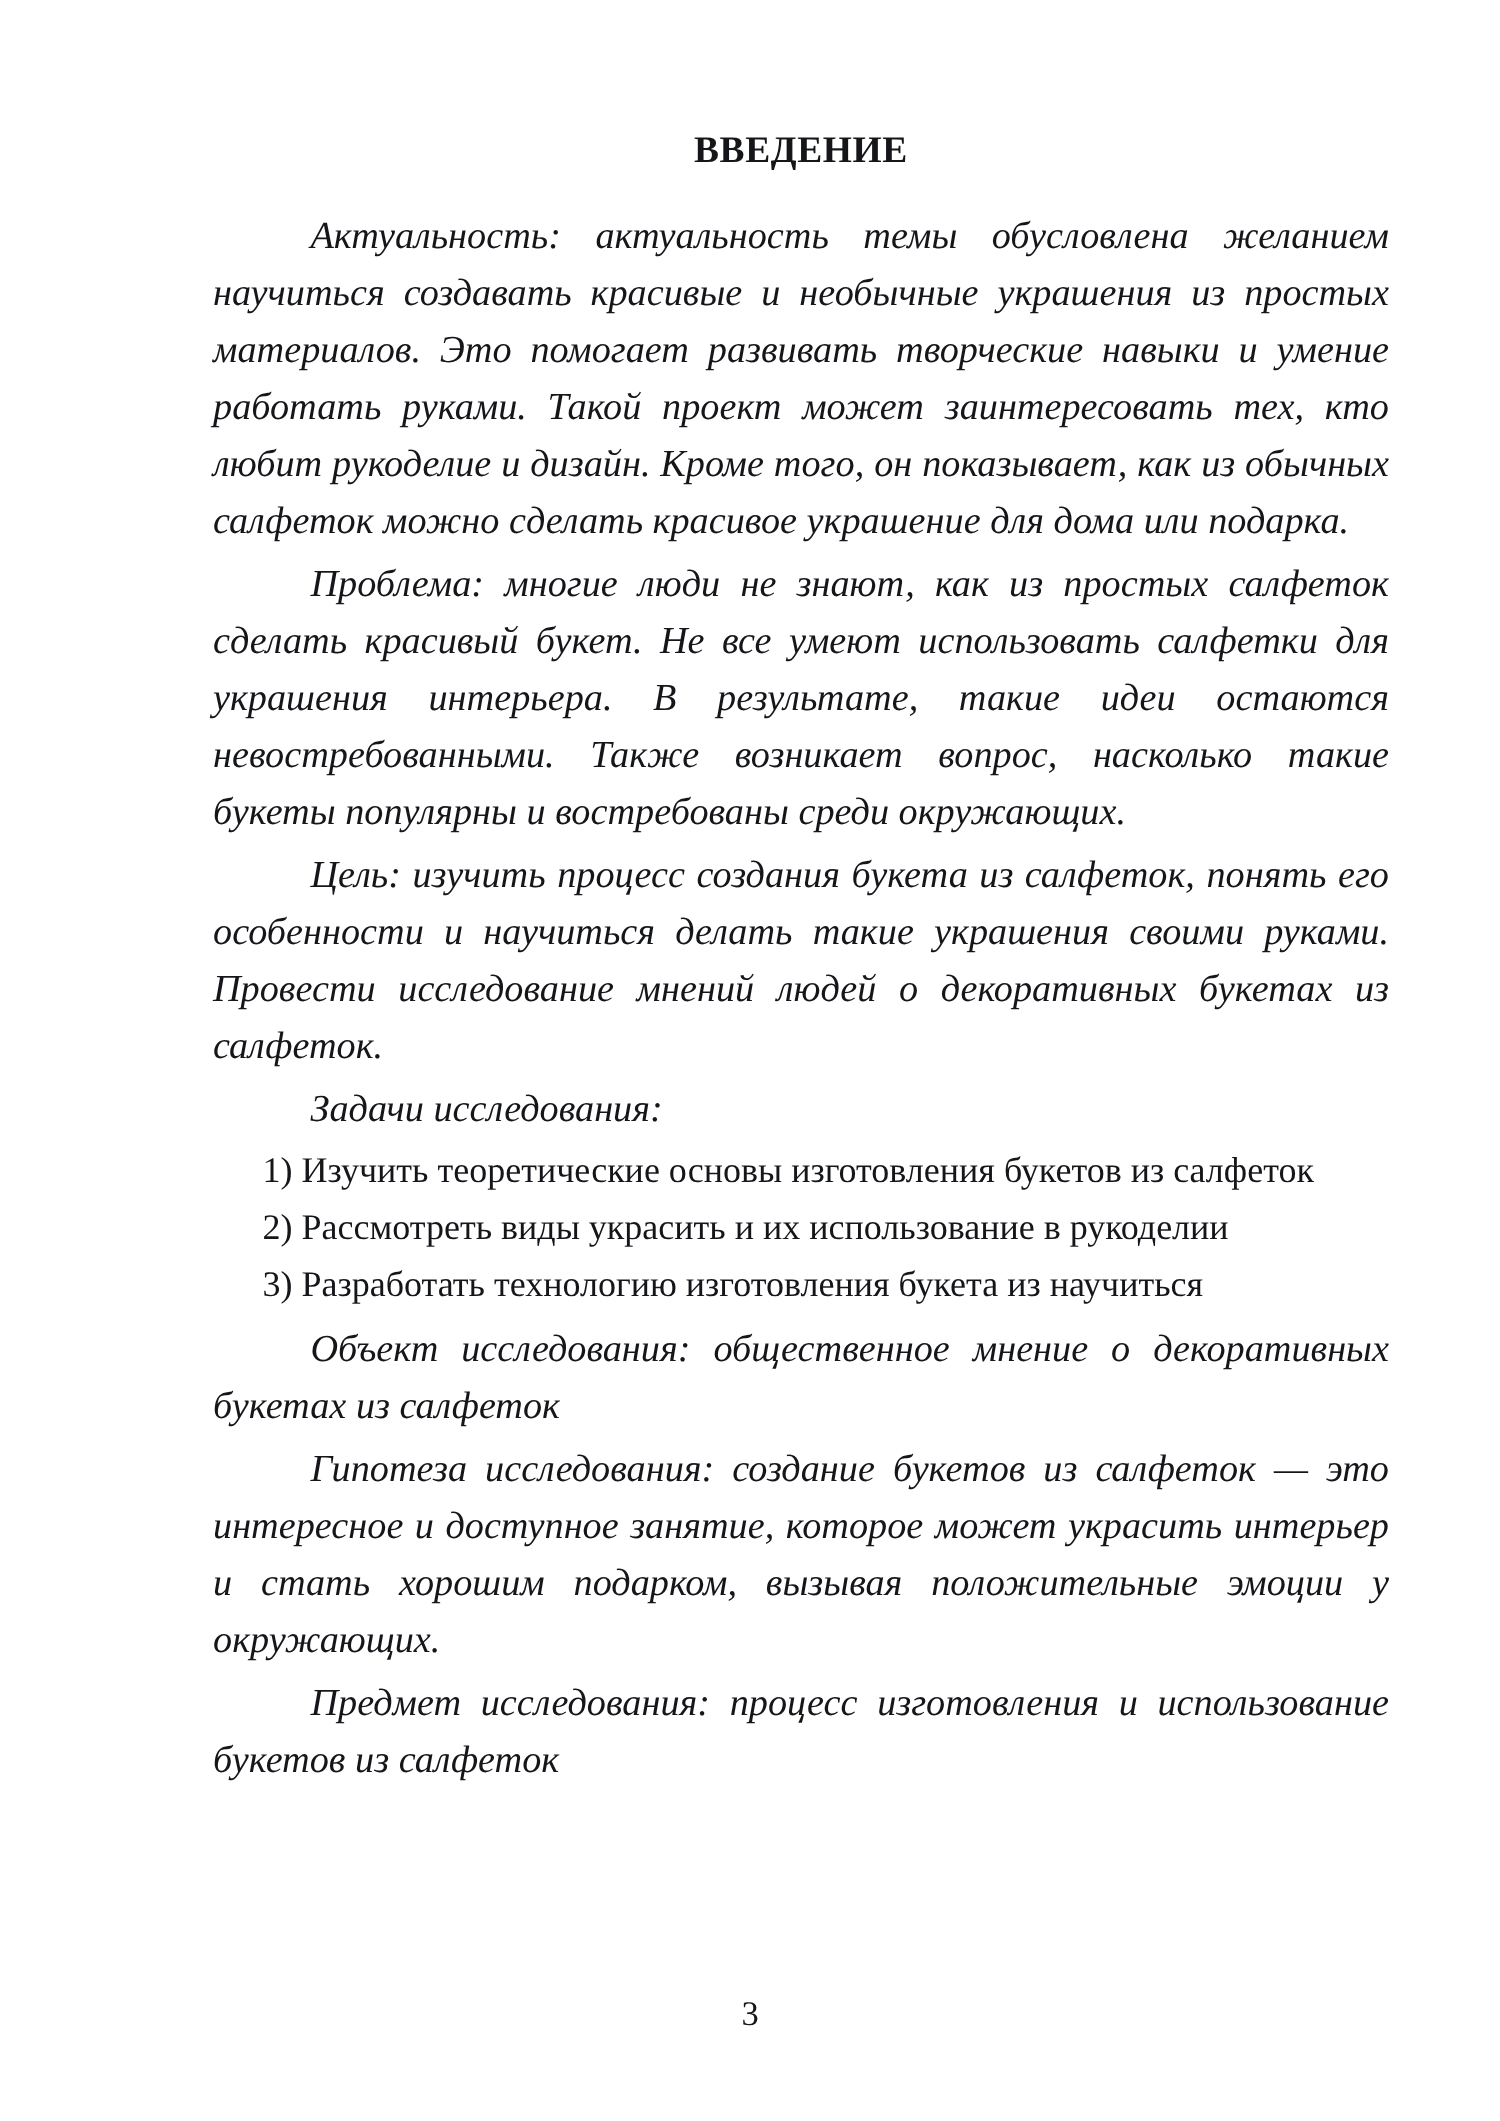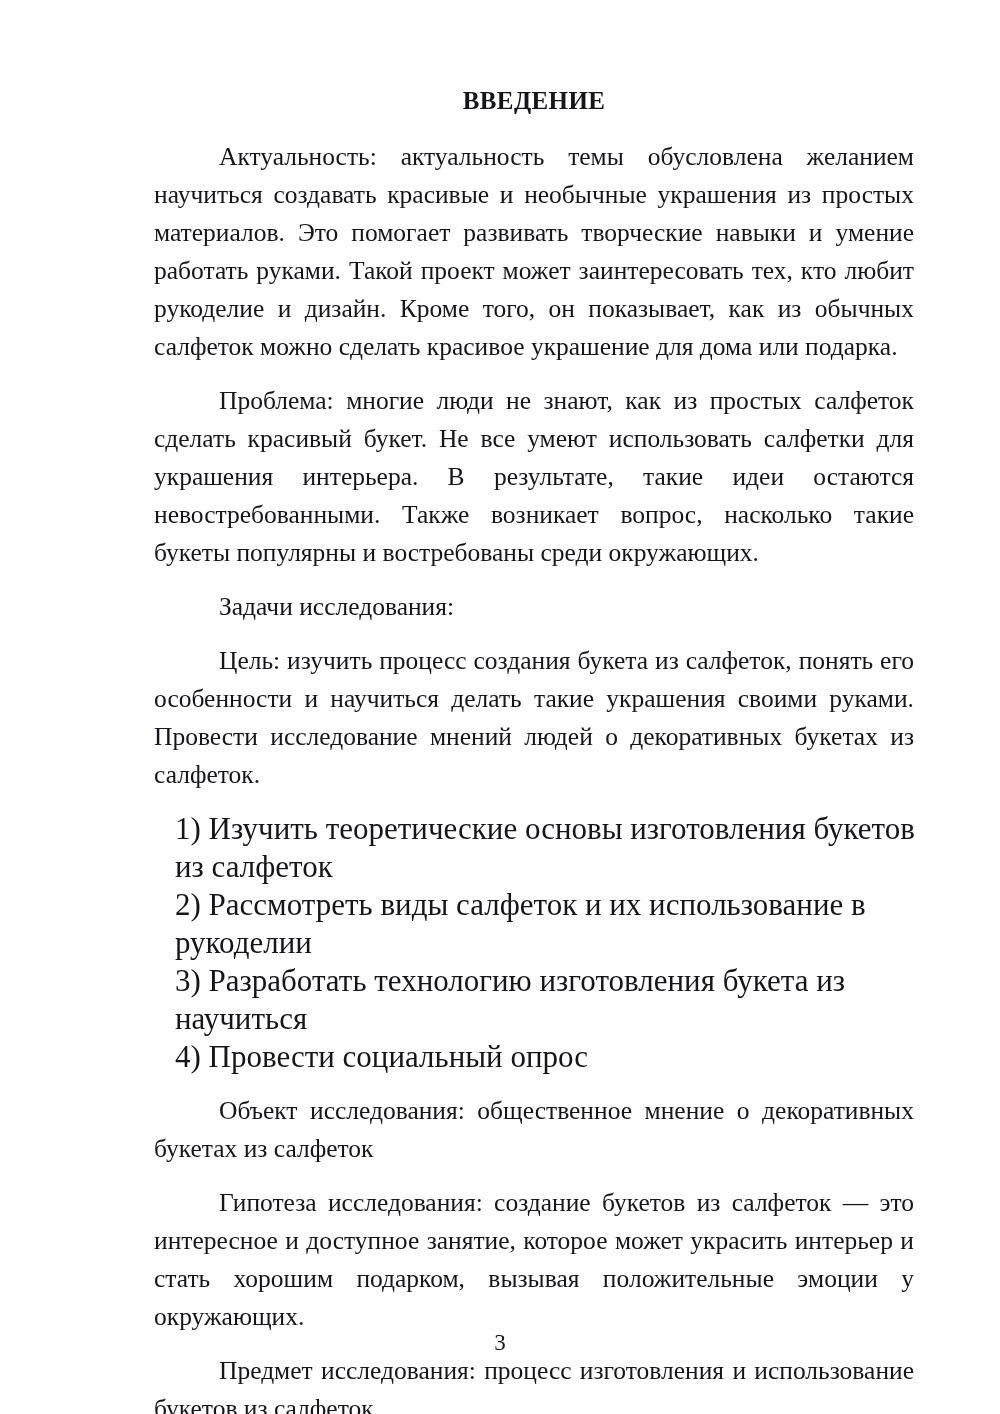--- a/index.html
+++ b/index.html
@@ -34,30 +34,31 @@
     letter-spacing: 0.4px;
     line-height: 1.2;
     margin: 0 0 22px 0;
   }
   .para {
     font-size: 25.5px;
     line-height: 38px;
     text-align: justify;
     text-justify: inter-word;
     text-indent: 65px;
-    margin: 16px;
+    margin: 4px;
     hyphens: none;
+    font-style: italic;
   }
   .list {
     list-style: none;
     margin: 0;
     padding: 0;
   }
   .list-item {
-    font-size: 31px;
+    font-size: 24px;
     line-height: 38px;
     text-align: left;
     margin: 0;
     padding-left: 37px;
     text-indent: 0;
   }
   .list-item .marker {
     display: inline;
   }
   .page-number {
@@ -77,40 +78,36 @@
 <div class="page">
 
   <div class="content">
 
     <h1 class="doc-title">ВВЕДЕНИЕ</h1>
 
     <p class="para">Актуальность: актуальность темы обусловлена желанием научиться создавать красивые и необычные украшения из простых материалов. Это помогает развивать творческие навыки и умение работать руками. Такой проект может заинтересовать тех, кто любит рукоделие и дизайн. Кроме того, он показывает, как из обычных салфеток можно сделать красивое украшение для дома или подарка.</p>
 
     <p class="para">Проблема: многие люди не знают, как из простых салфеток сделать красивый букет. Не все умеют использовать салфетки для украшения интерьера. В результате, такие идеи остаются невостребованными. Также возникает вопрос, насколько такие букеты популярны и востребованы среди окружающих.</p>
 
+    <p class="para">Цель: изучить процесс создания букета из салфеток, понять его особенности и научиться делать такие украшения своими руками. Провести исследование мнений людей о декоративных букетах из салфеток.</p>
+
     <p class="para">Задачи исследования:</p>
-
-    <p class="para">Цель: изучить процесс создания букета из салфеток, понять его особенности и научиться делать такие украшения своими руками. Провести исследование мнений людей о декоративных букетах из салфеток.</p>
 
     <ul class="list">
       <li class="list-item">
         <span class="marker">1) </span>
         <span>Изучить теоретические основы изготовления букетов из салфеток</span>
       </li>
       <li class="list-item">
         <span class="marker">2) </span>
-        <span>Рассмотреть виды салфеток и их использование в рукоделии</span>
+        <span>Рассмотреть виды украсить и их использование в рукоделии</span>
       </li>
       <li class="list-item">
         <span class="marker">3) </span>
         <span>Разработать технологию изготовления букета из научиться</span>
-      </li>
-      <li class="list-item">
-        <span class="marker">4) </span>
-        <span>Провести социальный опрос</span>
       </li>
     </ul>
 
     <p class="para">Объект исследования: общественное мнение о декоративных букетах из салфеток</p>
 
     <p class="para">Гипотеза исследования: создание букетов из салфеток — это интересное и доступное занятие, которое может украсить интерьер и стать хорошим подарком, вызывая положительные эмоции у окружающих.</p>
 
     <p class="para">Предмет исследования: процесс изготовления и использование букетов из салфеток</p>
 
   </div>

